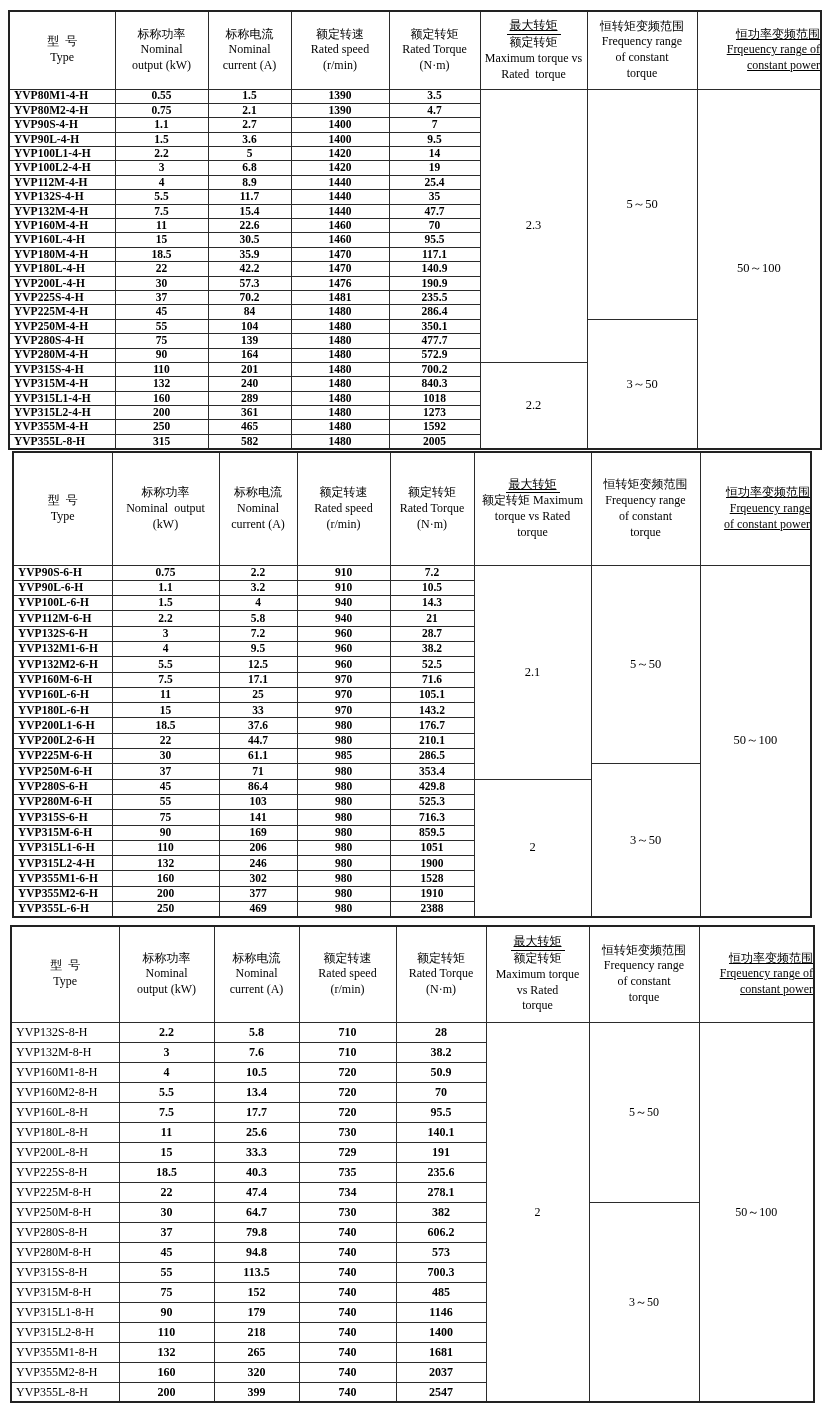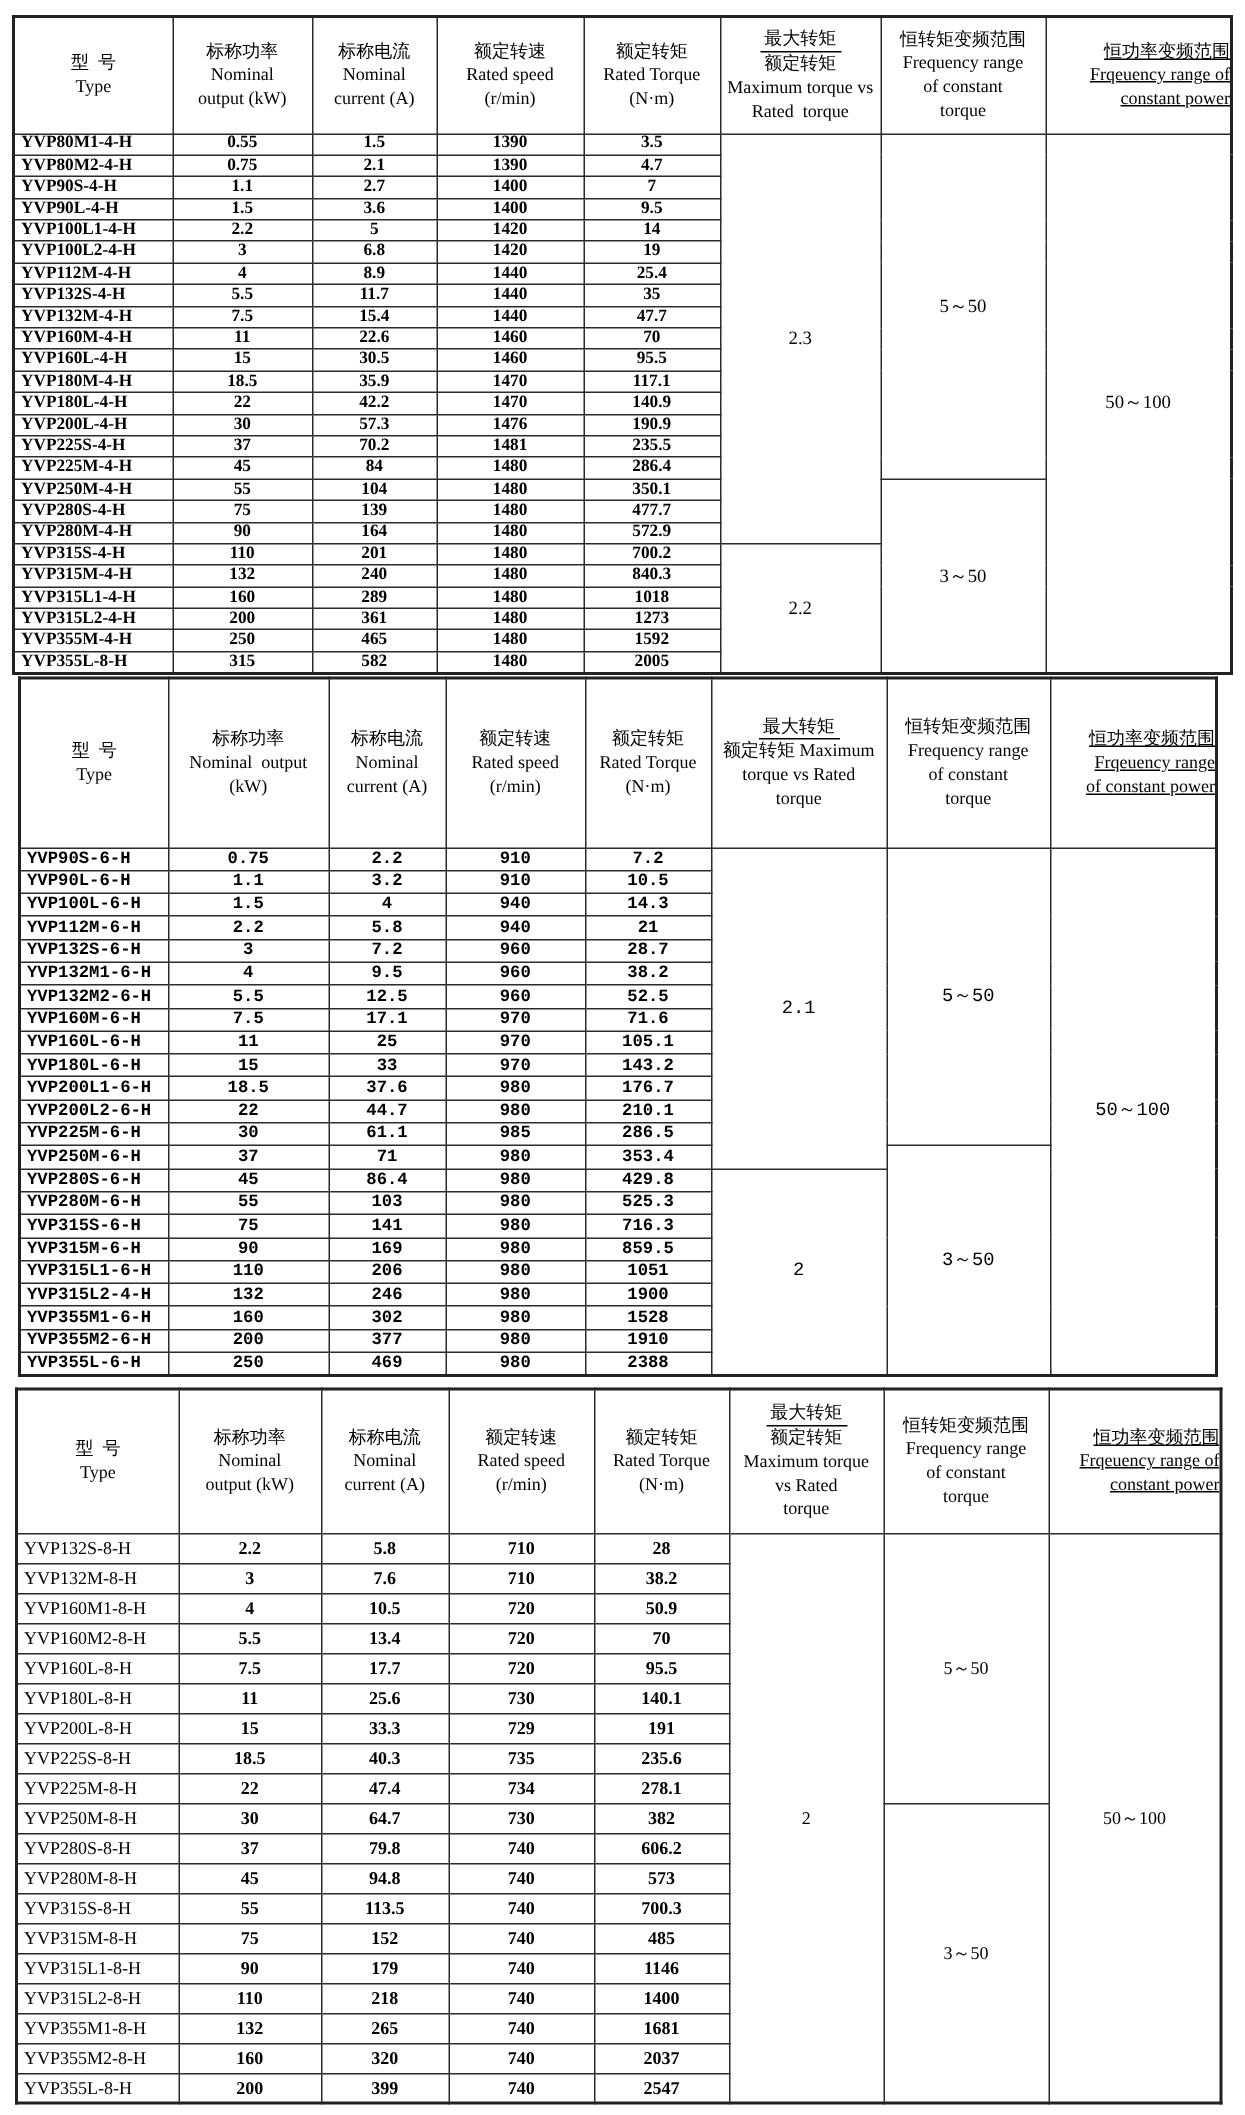--- a/index.html
+++ b/index.html
@@ -21,27 +21,27 @@
   th, td { border: 1px solid #2b2b2b; padding: 0; overflow: hidden; vertical-align: middle; }
 
   #t1 { left: 8px;  top: 10px;  width: 812px; }
   #t2 { left: 12px; top: 451px; width: 798px; }
   #t3 { left: 10px; top: 925px; width: 803px; }
 
   #t1 thead tr { height: 78px; }
   #t2 thead tr { height: 113px; }
   #t3 thead tr { height: 96px; }
   #t1 tbody tr { height: 14.4px; }
-  #t2 tbody tr { height: 15.3px; font-family: Liberation Mono, monospace; }
+  #t2 tbody tr { height: 15.3px; }
   #t3 tbody tr { height: 20px; margin-left: 39px; }
 
   th { font-weight: normal; text-align: center; }
   .hl { white-space: pre; font-size: 12px; line-height: 1.32; text-align: center; }
   .th-left .hl { text-align: right; padding-left: 7px; text-decoration: underline; }
-  .frac-top { display: inline-block; border-bottom: 1px solid #000; padding: 0 3px 0px; }
+  .frac-top { display: inline-block; border-bottom: 1px solid #000; padding: 0 3px 0px; text-decoration: underline; }
 
   td { text-align: center; font-size: 11.5px; line-height: 1; font-weight: bold; }
   td.type-cell { text-align: left; padding-left: 4px; }
   #t3 td { font-size: 12px; }
   #t3 td.type-cell { font-weight: normal; }
   td.merge-cell { font-weight: normal; font-size: 12.5px; }
 </style>
 </head>
 <body>
 

